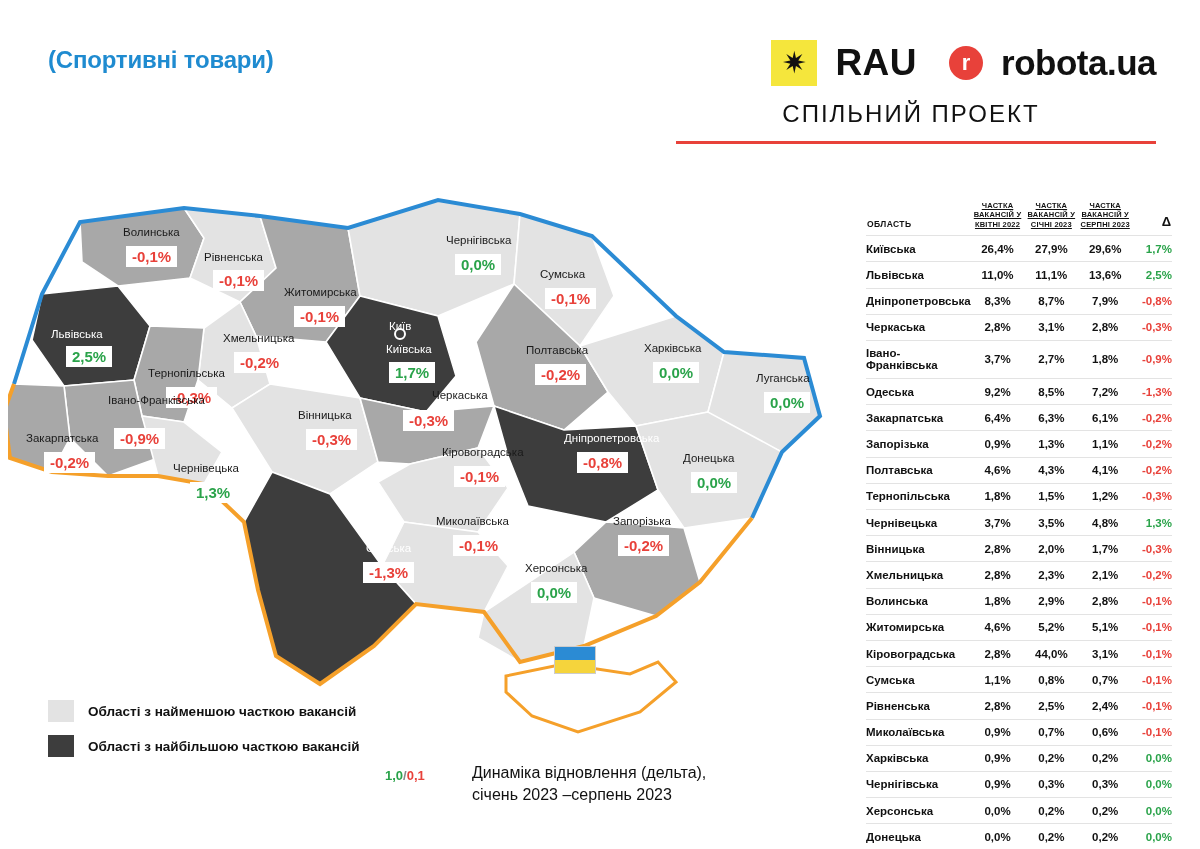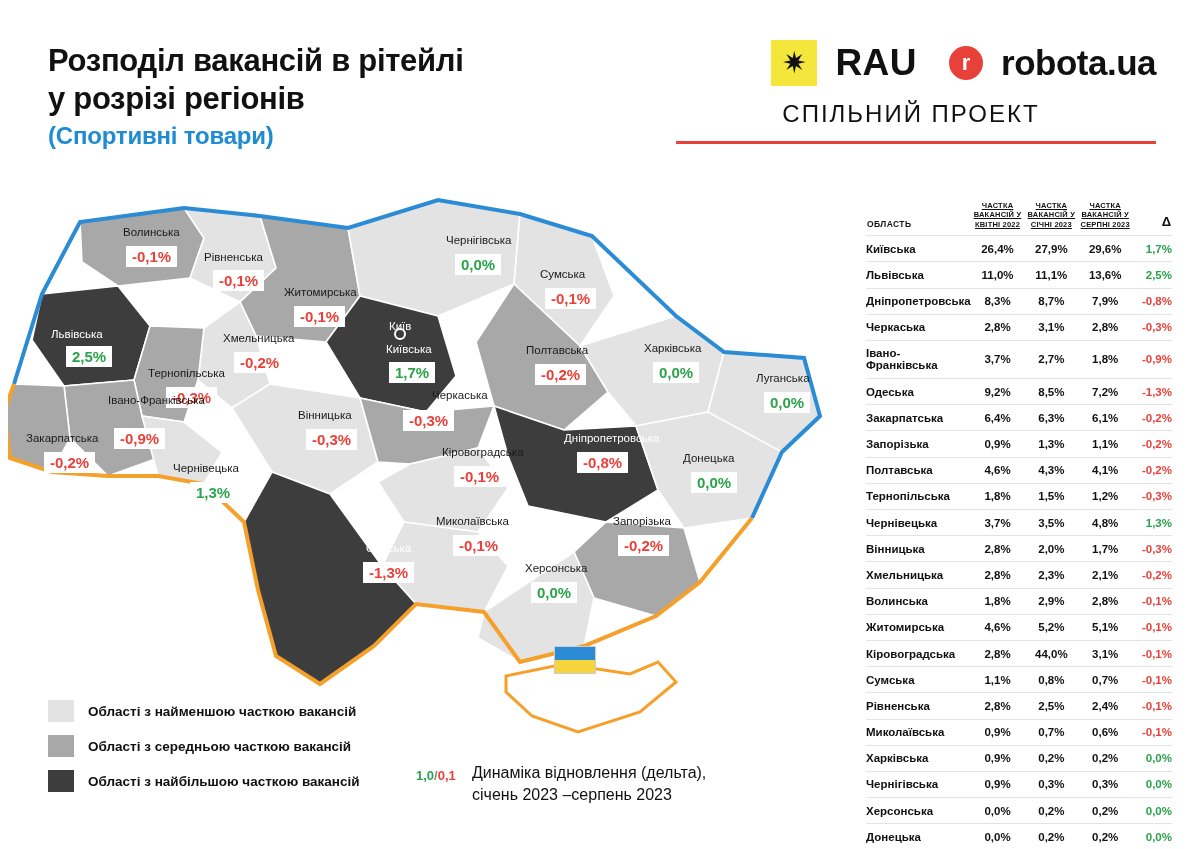--- a/index.html
+++ b/index.html
@@ -52,21 +52,21 @@
   }
   .val-neg { color:#e8413a; }
   .val-pos { color:#2aa34a; }
   .val-zero { color:#2aa34a; }
 
   
   #legend { position:absolute; left:48px; top:700px; width:400px; }
   .legend-row { display:flex; align-items:center; margin-bottom:13px; }
   .legend-swatch { width:26px; height:22px; margin-right:14px; }
   .legend-label { font-size:13.5px; font-weight:bold; color:#111; }
-  #delta-note { position:absolute; left:416px; top:766px; width:300px; }
+  #delta-note { position:absolute; left:385px; top:766px; width:300px; }
   #delta-sample { font-size:13px; font-weight:bold; }
   #delta-sample .p { color:#2aa34a; }
   #delta-sample .sep { color:#888; }
   #delta-sample .n { color:#e8413a; }
   #delta-text { position:absolute; left:472px; top:762px; font-size:16px; color:#111; line-height:1.35; }
 
   
   #table-wrap { position:absolute; left:866px; top:200px; width:306px; }
   table { border-collapse:collapse; width:306px; }
   th.col-region {
@@ -87,24 +87,20 @@
   td.num { text-align:center; font-weight:bold; color:#111; }
   td.delta { text-align:right; font-weight:bold; }
   .d-neg { color:#e8413a; }
   .d-pos { color:#2aa34a; }
   .d-zero { color:#2aa34a; }
 </style>
 </head>
 <body>
 
 <div id="title-block">
-  <div id="main-title">
-    <div>Розподіл вакансій в рітейлі</div>
-    <div>у розрізі регіонів</div>
-  </div>
   <div id="sub-title">(Спортивні товари)</div>
 </div>
 
 <div id="brand-block">
   <div id="brand-row">
     <div class="rau-mark">
       <span>✷</span>
     </div>
     <div class="rau-text">RAU</div>
     <div class="r-circle">
@@ -235,24 +231,20 @@
       <div class="val-badge val-zero" style="left: 523px; top: 406px;">0,0%</div>
     </div>
 </div>
 
 <div id="legend">
   <div class="legend-row">
     <span class="legend-swatch" style="background:#e3e3e3"></span>
     <span class="legend-label">Області з найменшою часткою вакансій</span>
   </div>
   <div class="legend-row">
-    <span class="legend-swatch" style="background:#a8a8a8"></span>
-    <span class="legend-label">Області з середньою часткою вакансій</span>
-  </div>
-  <div class="legend-row">
     <span class="legend-swatch" style="background:#3d3d3d"></span>
     <span class="legend-label">Області з найбільшою часткою вакансій</span>
   </div>
 </div>
 
 <div id="delta-note">
   <span id="delta-sample">
     <span class="p">1,0</span><span class="sep">/</span><span class="n">0,1</span>
   </span>
 </div>

